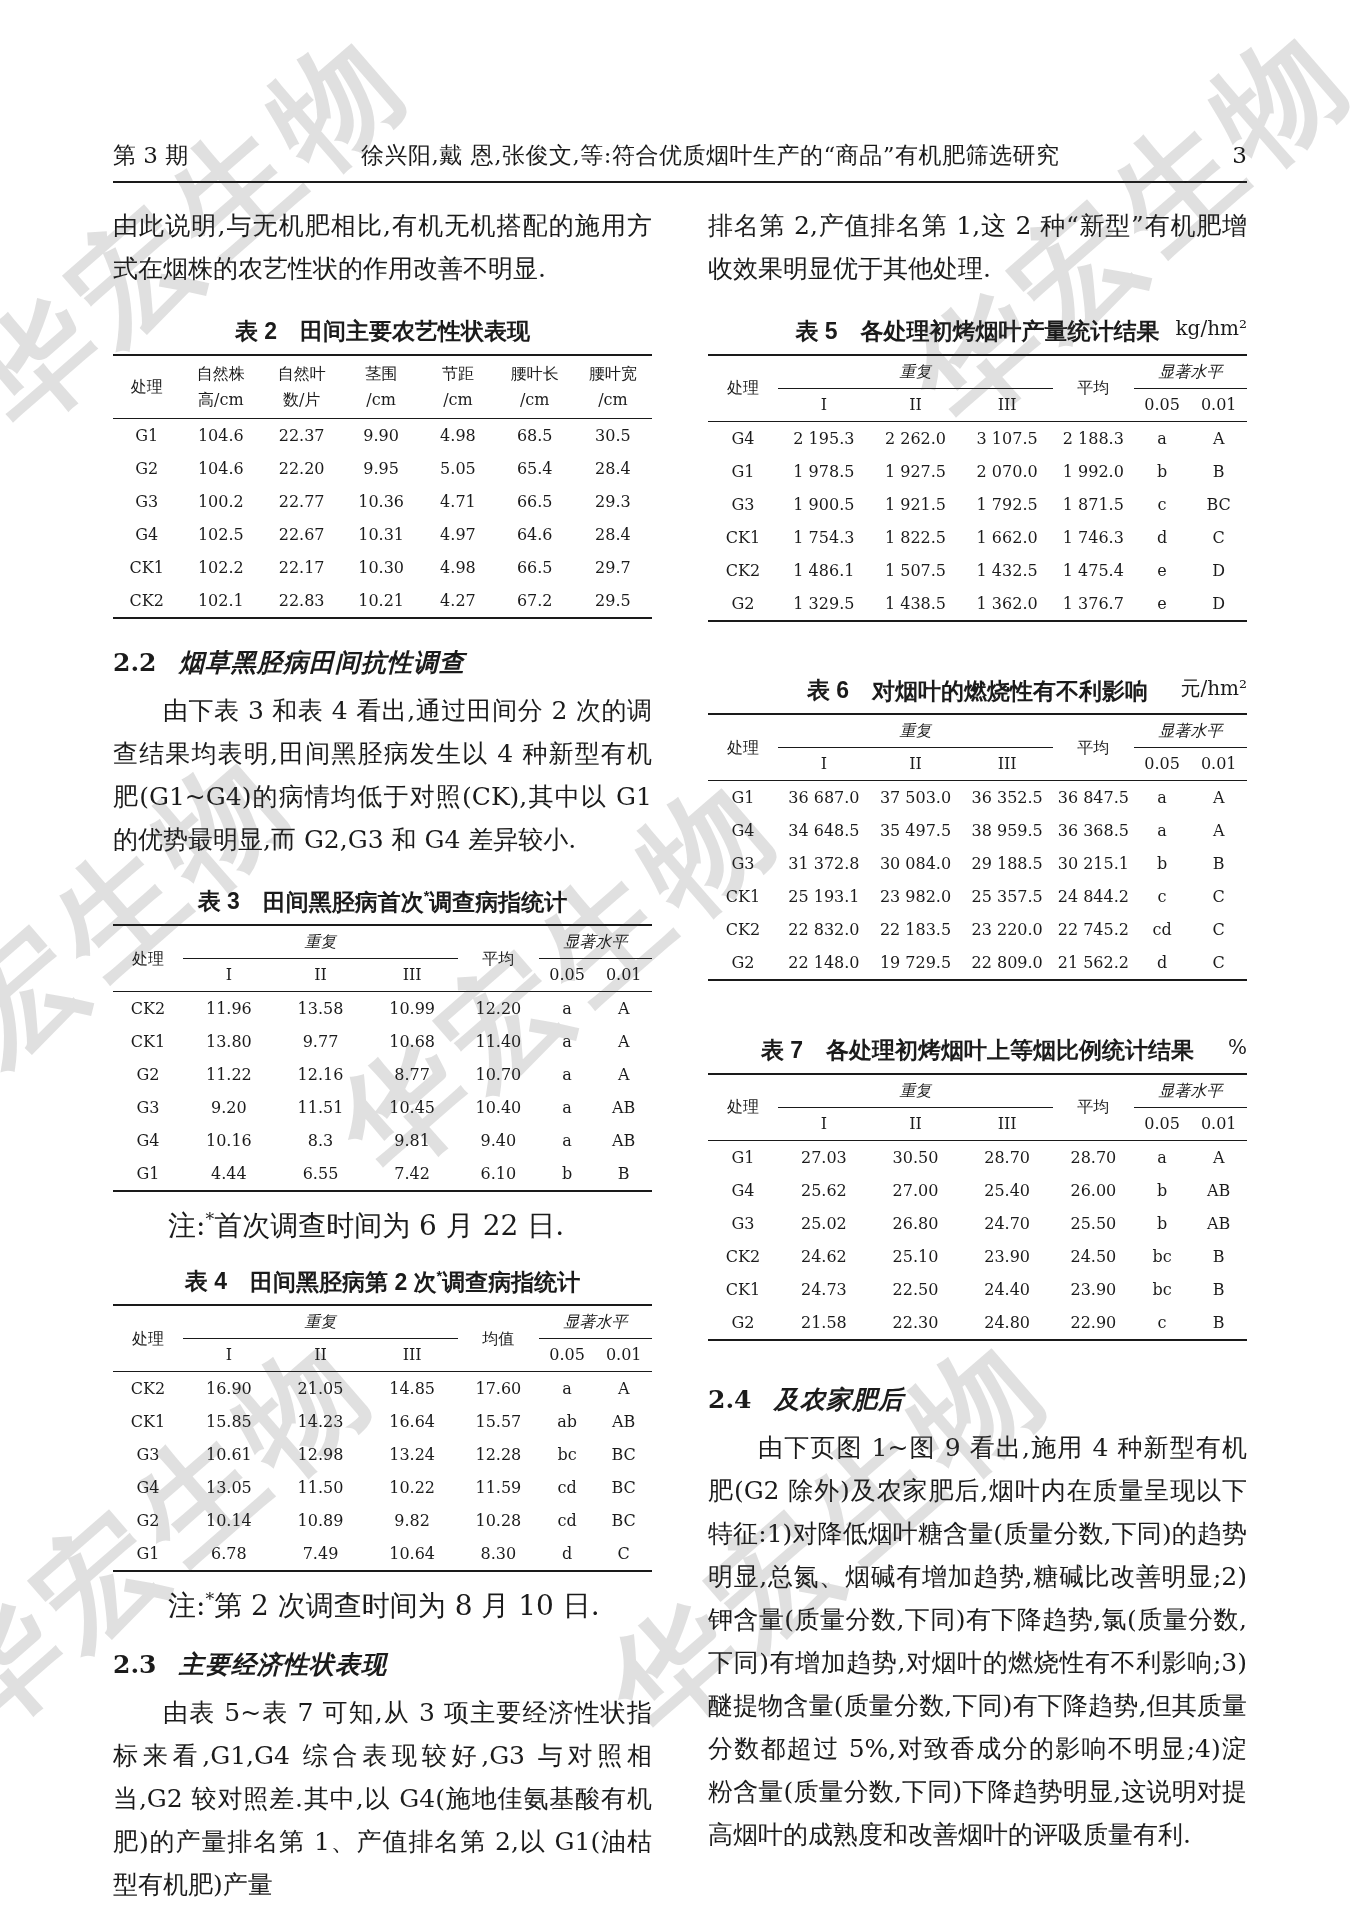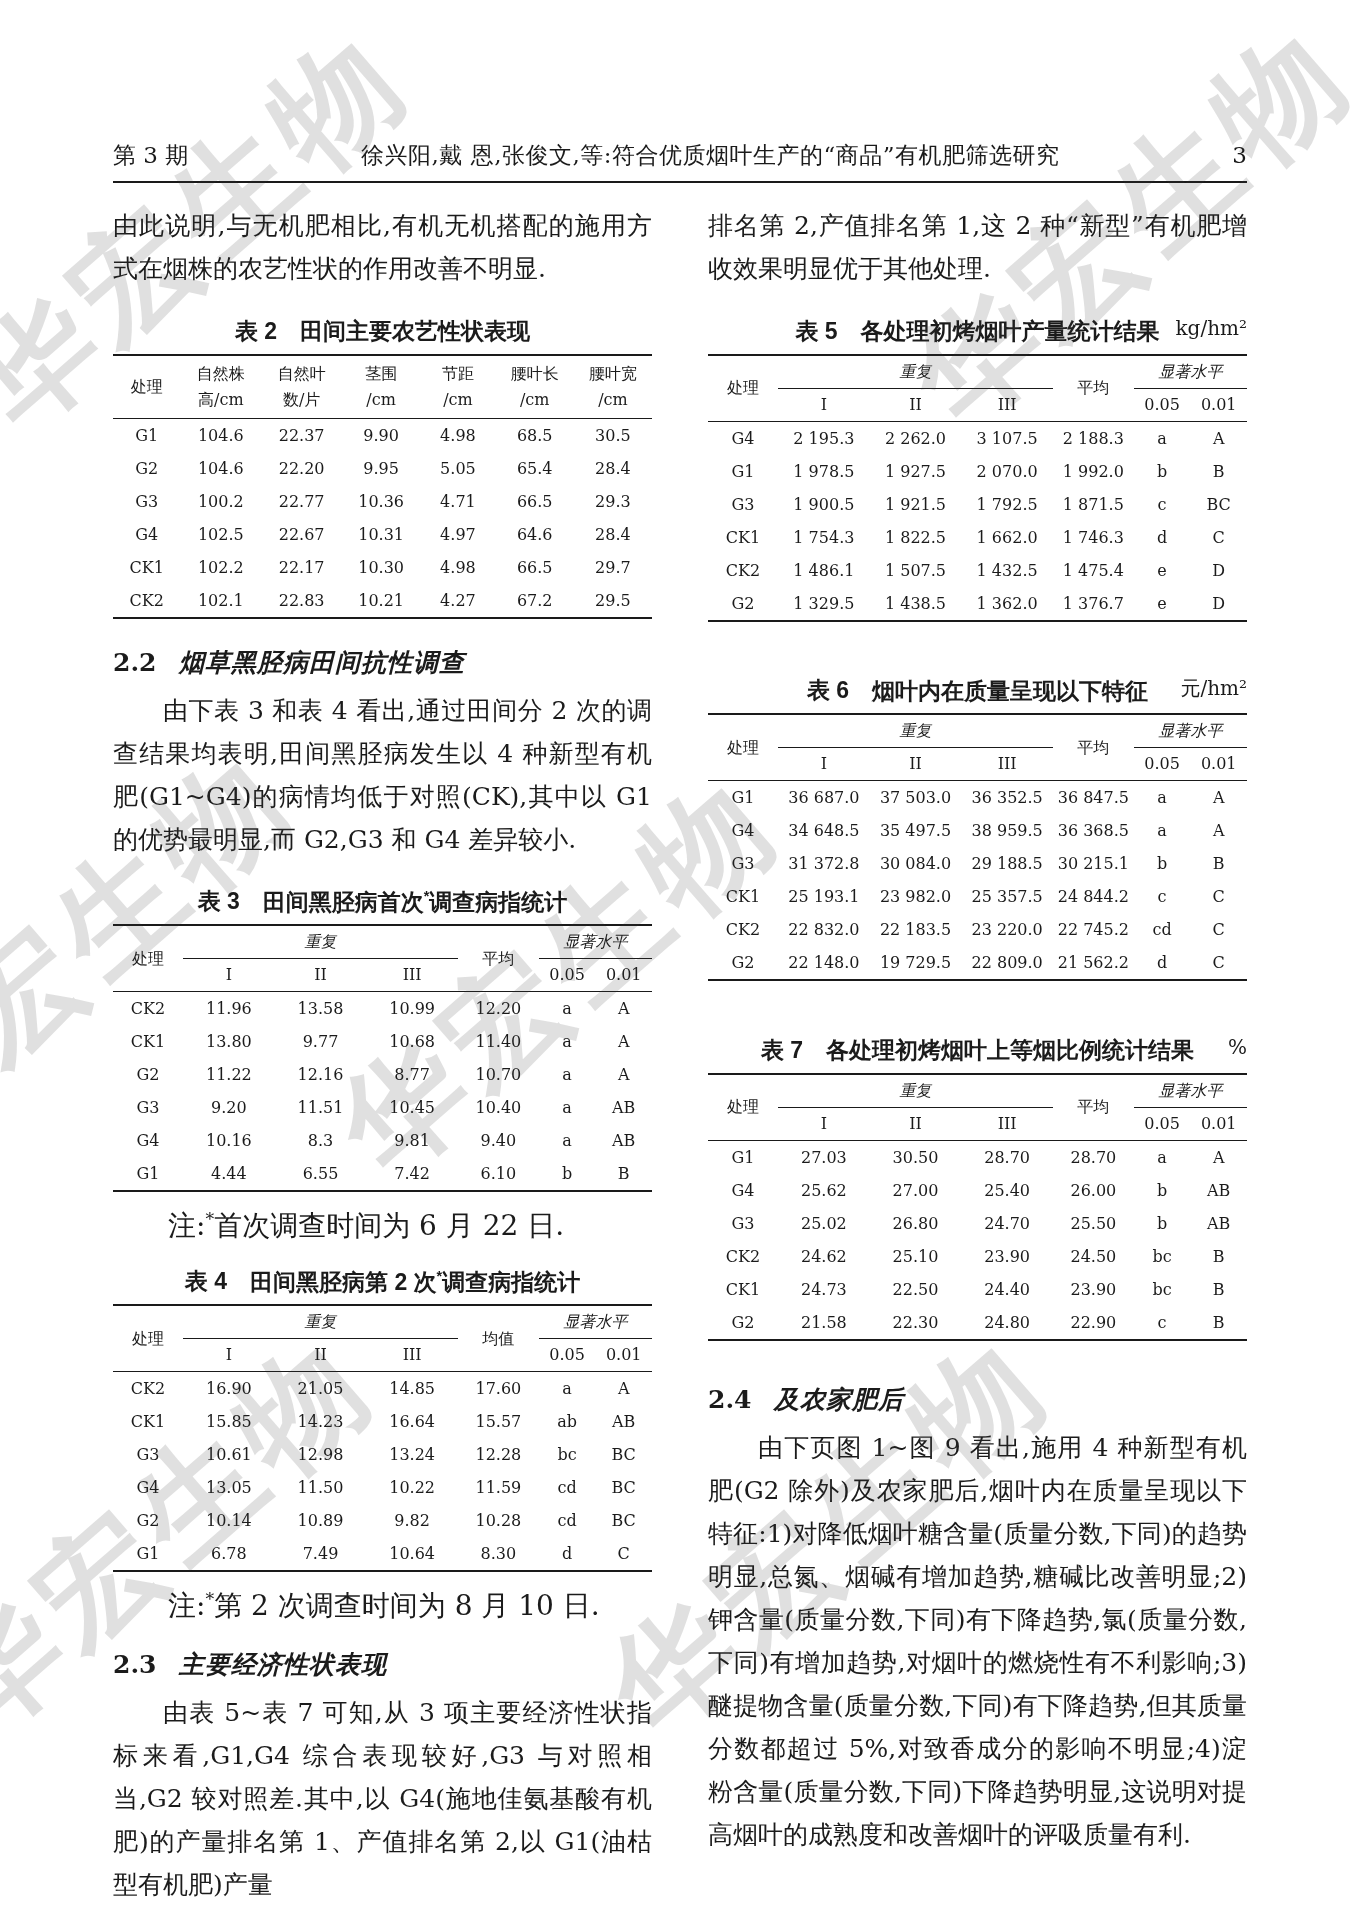--- a/index.html
+++ b/index.html
@@ -434,21 +434,21 @@
               <td>1 438.5</td>
               <td>1 362.0</td>
               <td>1 376.7</td>
               <td>e</td>
               <td>D</td>
             </tr>
           </tbody>
         </table>
 
       <div class="caption mt-lg">
-        <span class="cap-label">表 6</span><span>烟叶内在质量呈现以下特征</span><sup></sup><span></span>
+        <span class="cap-label">表 6</span><span>对烟叶的燃烧性有不利影响</span><sup></sup><span></span>
         <span class="unit">元/hm²</span>
       </div>
       <table class="paper stat">
           <colgroup>
             <col style="width: 13%;">
             <col style="width: 17%;">
             <col style="width: 17%;">
             <col style="width: 17%;">
             <col style="width: 15%;">
             <col style="width: 10.5%;">

